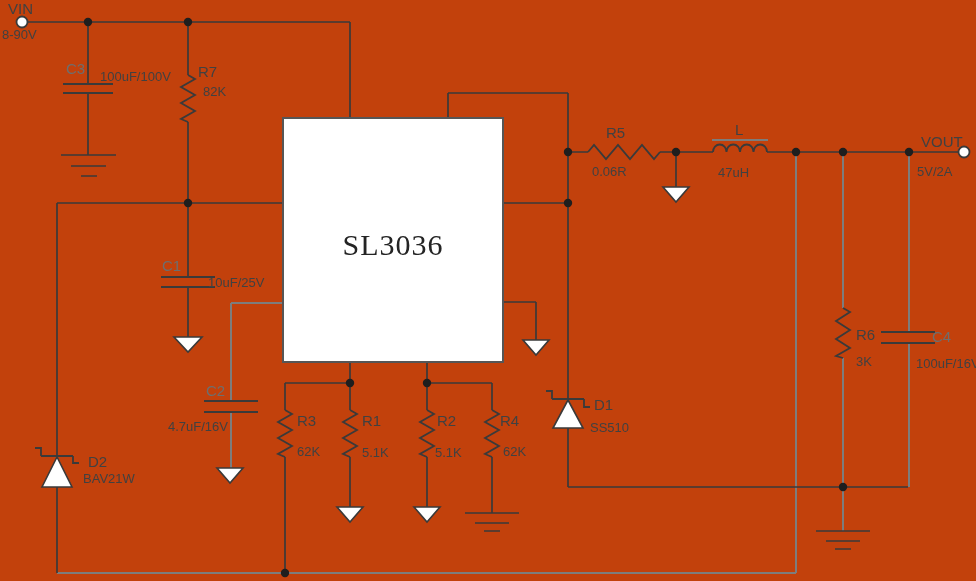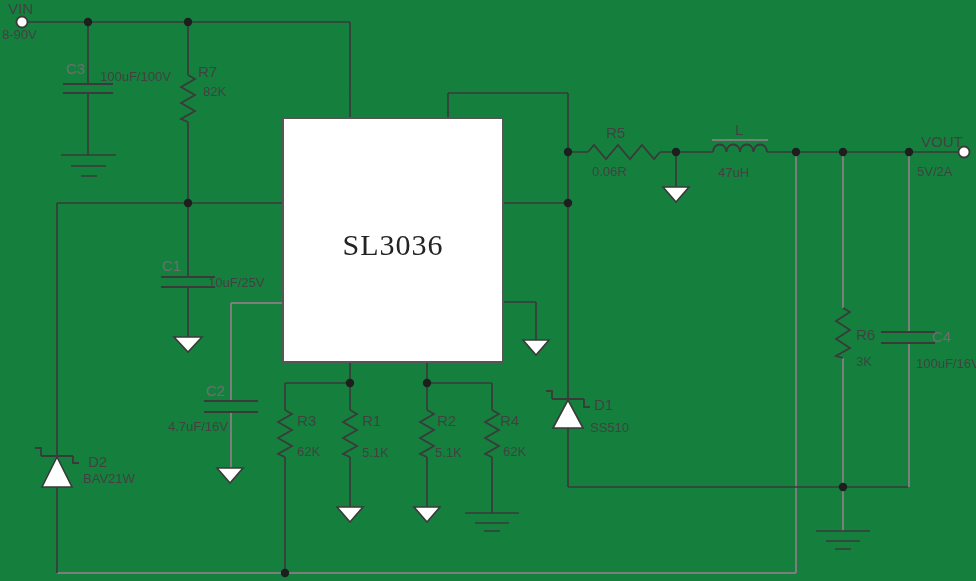--- a/index.html
+++ b/index.html
@@ -1,16 +1,16 @@
 <!DOCTYPE html>
 <html><head>
 <meta charset="utf-8">
 <style>
   html,body{margin:0;padding:0;background:#fff;}
-  .stage{position:relative;width:976px;height:581px;background:#15803d;overflow:hidden;
+  .stage{position:relative;width:976px;height:581px;background:#c2410c;overflow:hidden;
          font-family:"Liberation Sans",sans-serif;}
   svg{display:block;}
   .w  {stroke:#3a3a3a;stroke-width:1.7;fill:none;}
   .wg {stroke:#7d7d7d;stroke-width:2;fill:none;}
   .sym{stroke:#3a3a3a;stroke-width:1.8;fill:none;}
   .plate{stroke:#3a3a3a;stroke-width:2.2;fill:none;}
   .tri{stroke:#3a3a3a;stroke-width:1.6;fill:#ffffff;}
   .dot{fill:#1e1e1e;stroke:none;}
   .term{fill:#ffffff;stroke:#3a3a3a;stroke-width:1.8;}
   .icbox{fill:#ffffff;stroke:#565656;stroke-width:2;}

